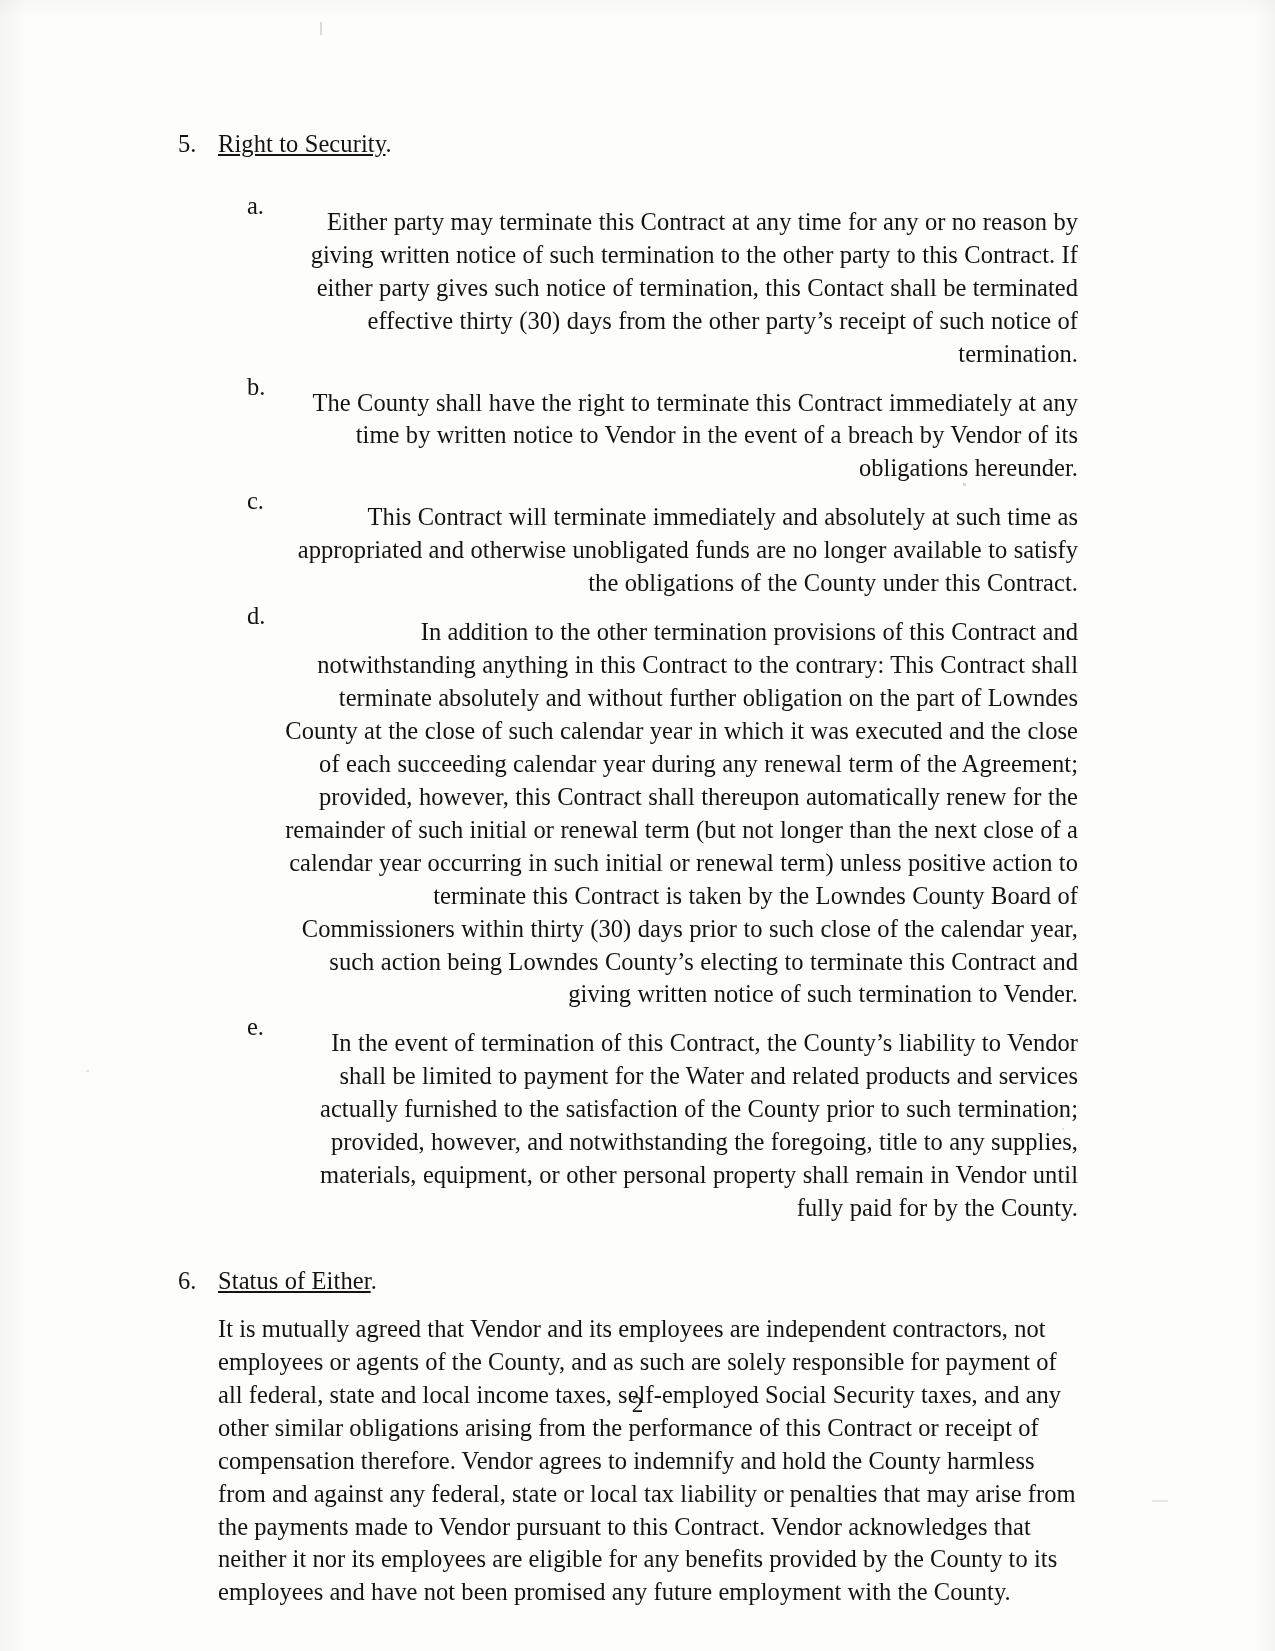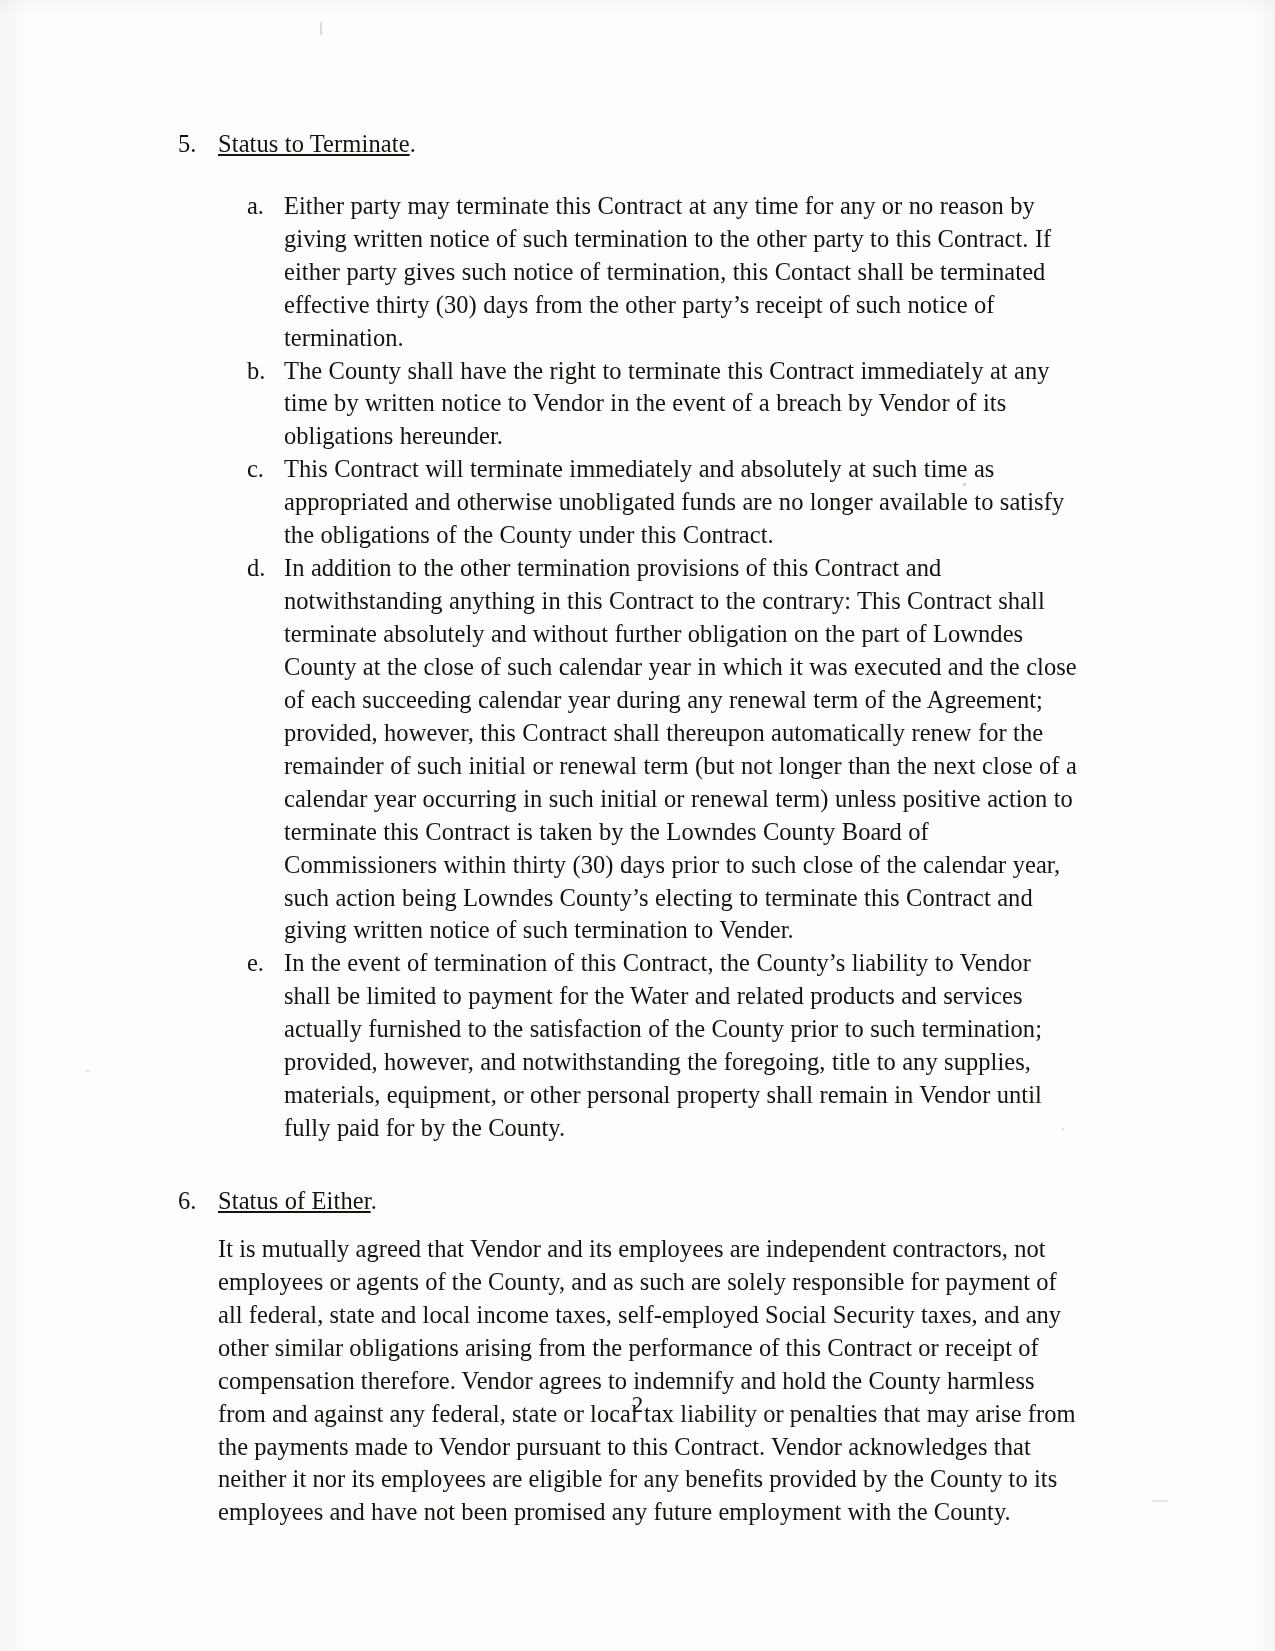--- a/index.html
+++ b/index.html
@@ -74,23 +74,24 @@
   .sub-letter {
     width: 37px;
     flex: 0 0 37px;
     font-size: 24.5px;
     line-height: 1.345;
   }
   .sub-text {
     flex: 1 1 auto;
     font-size: 24.5px;
     line-height: 1.345;
-    text-align: left;
+    text-align: right;
     letter-spacing: 0.05px;
     word-spacing: 0.2px;
+    margin-top: 16px;
   }
 
   
   .clause-para {
     font-size: 24.5px;
     line-height: 1.345;
     letter-spacing: 0.05px;
     margin-top: 16px;
   }
 
@@ -118,21 +119,21 @@
   <div class="speck" style="left:963px; top:483px; width:3px; height:3px; opacity:.5;"></div>
   <div class="speck" style="left:1062px; top:1128px; width:2px; height:2px; opacity:.4;"></div>
   <div class="speck" style="left:86px; top:1070px; width:3px; height:2px; opacity:.35;"></div>
   <div class="speck" style="left:1152px; top:1500px; width:16px; height:2px; opacity:.3;"></div>
 
   <div class="content">
 
     <div class="clause">
       <div class="clause-num">5.</div>
       <div class="clause-body">
-        <div class="clause-title"><span class="u">Status to Terminate</span><span>.</span></div>
+        <div class="clause-title"><span class="u">Right to Security</span><span>.</span></div>
       </div>
     </div>
 
     <div class="sublist">
 
       <div class="subitem">
         <div class="sub-letter">a.</div>
         <div class="sub-text">Either party may terminate this Contract at any time for any or no reason by giving written notice of such termination to the other party to this Contract.  If either party gives such notice of termination, this Contact shall be terminated effective thirty (30) days from the other party’s receipt of such notice of termination.</div>
       </div>
 

